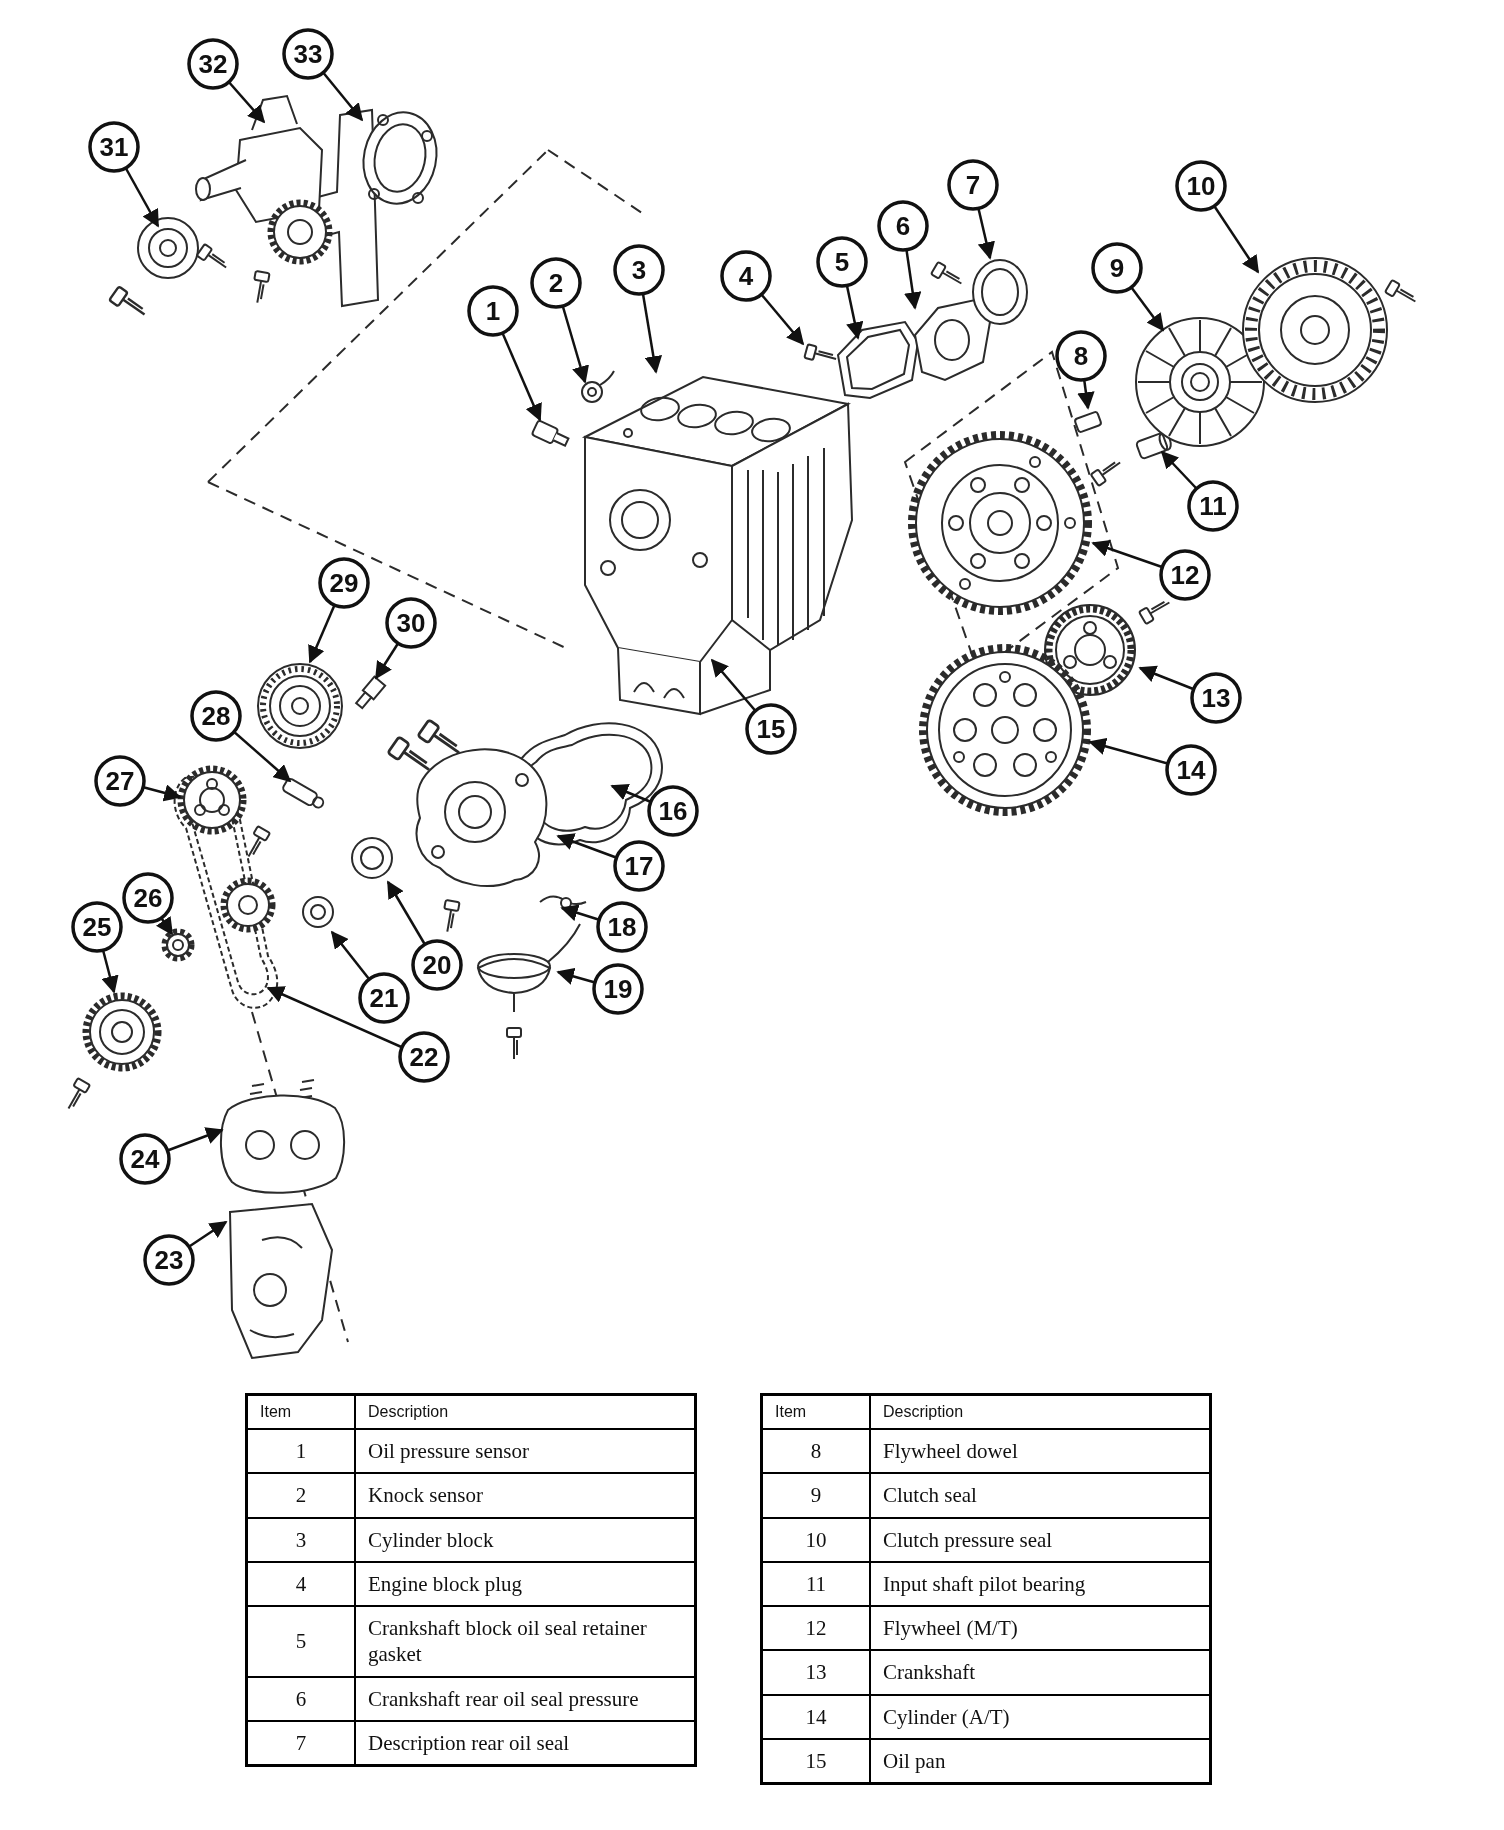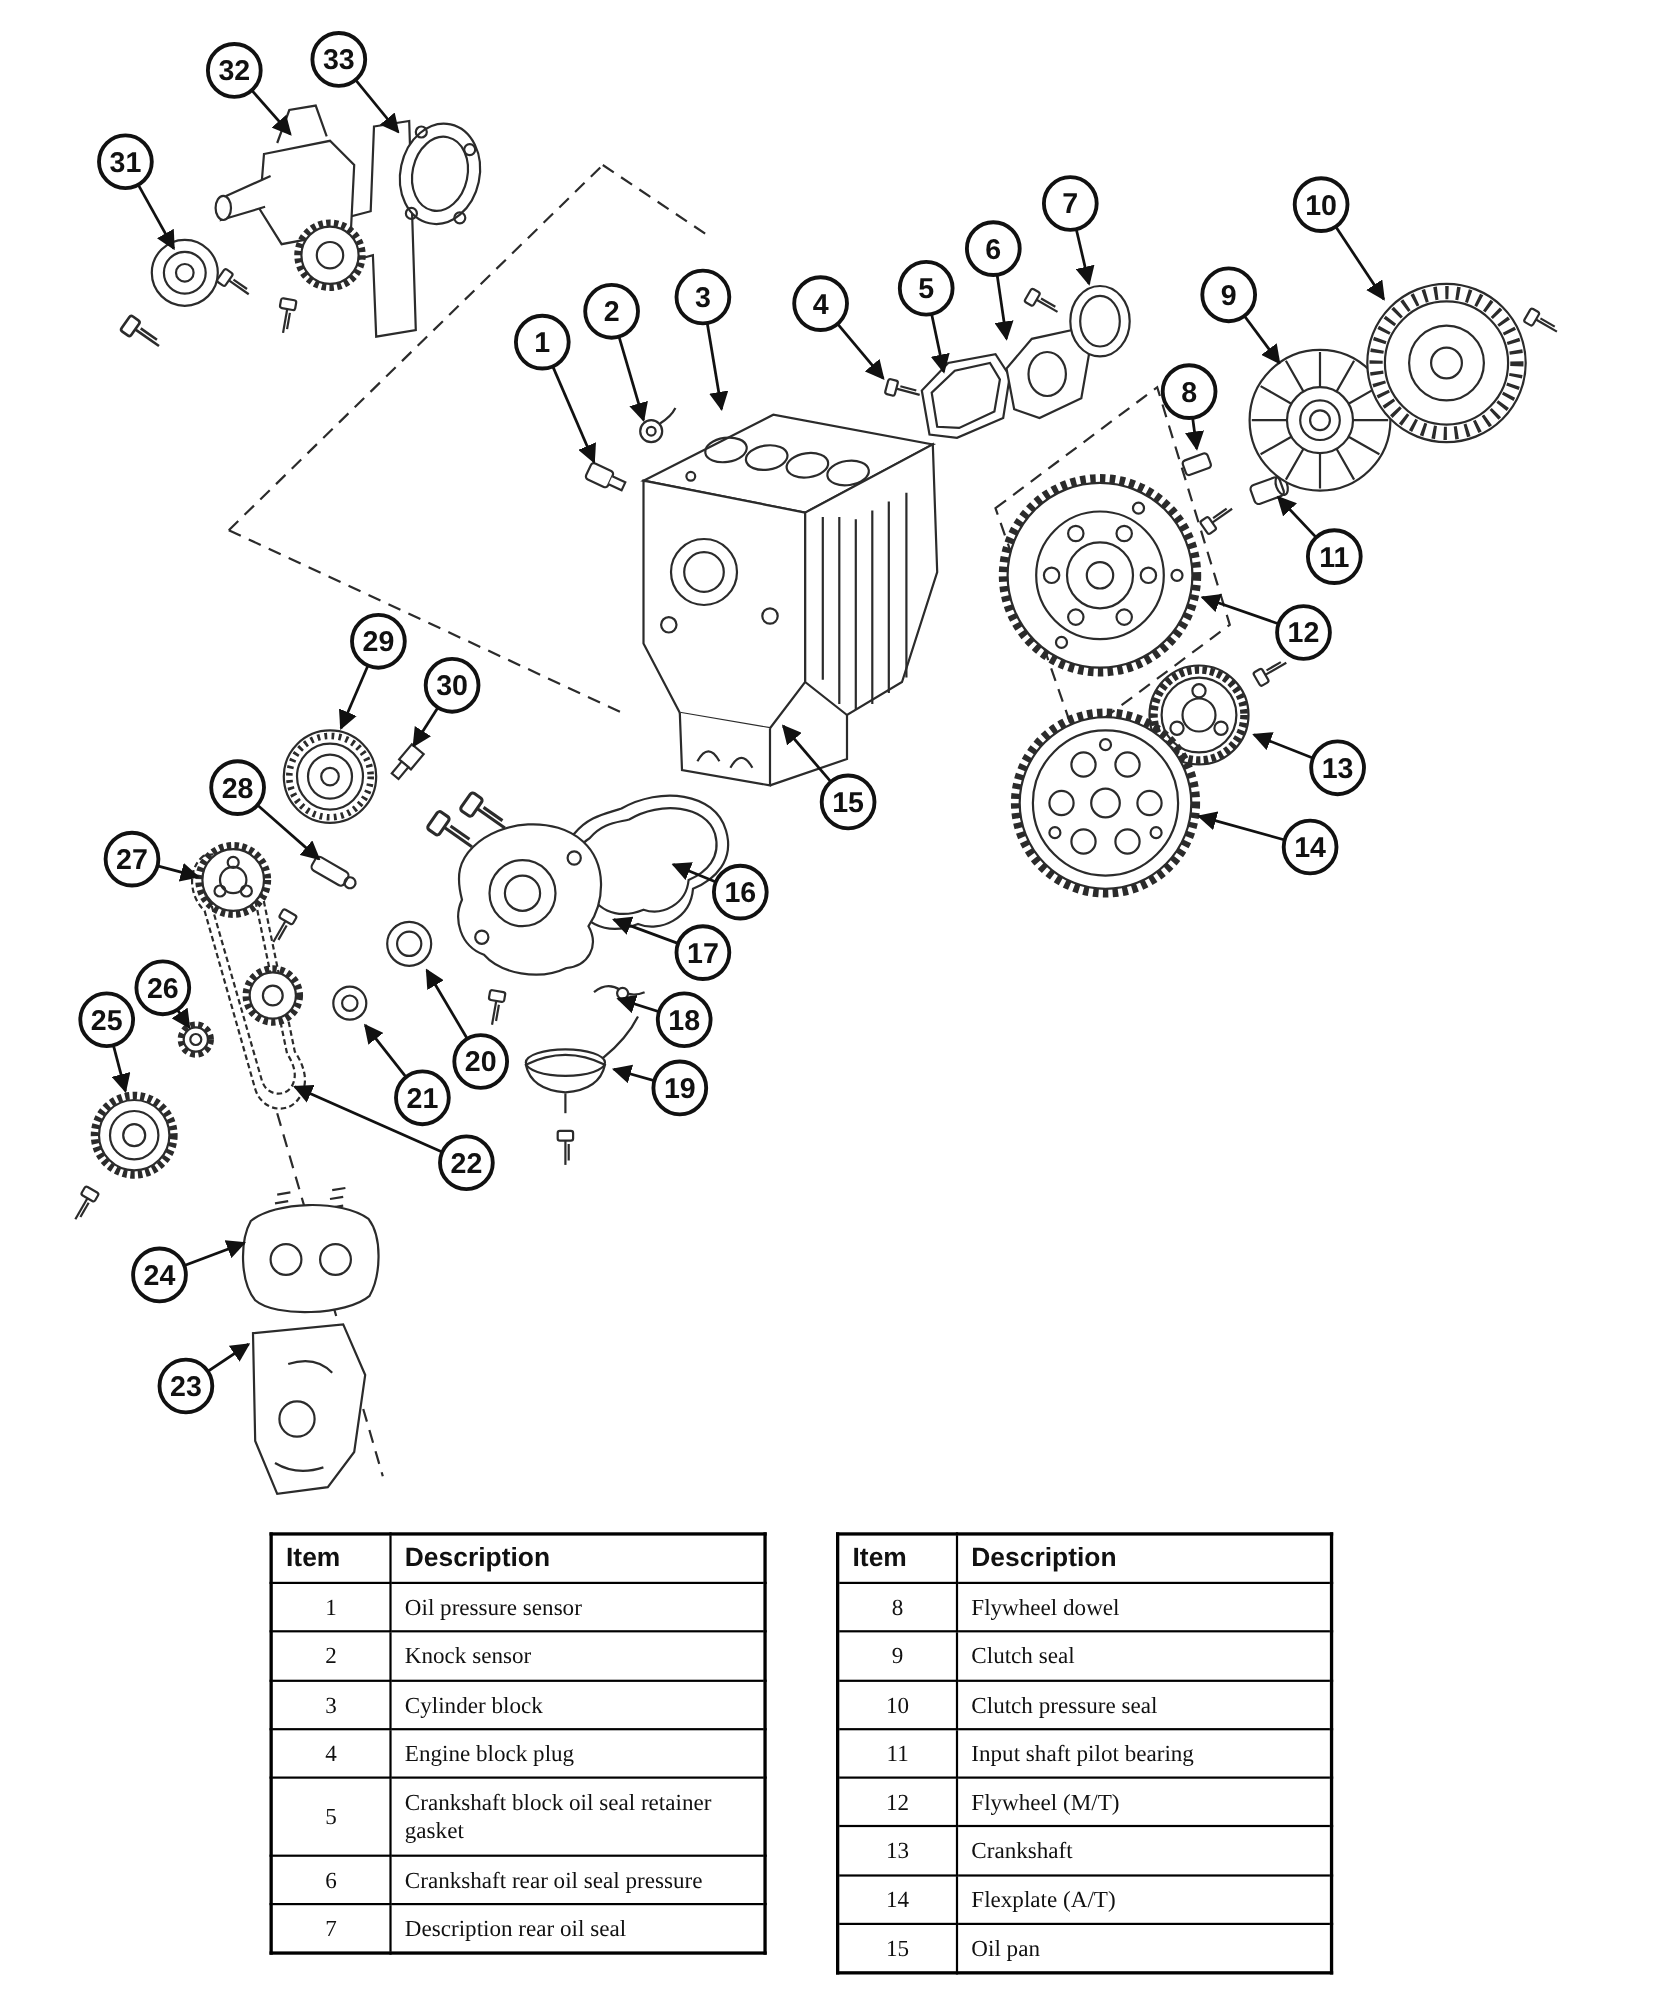--- a/index.html
+++ b/index.html
@@ -8,21 +8,21 @@
   .art,.callout-layer{position:absolute;top:0;left:0;}
   .callout-layer{z-index:5;}
   
   .teeth   {fill:none;stroke:#2b2b2b;stroke-width:8;stroke-dasharray:5 4;}
   .teeth-s {fill:none;stroke:#2b2b2b;stroke-width:7;stroke-dasharray:4 3;}
   .knurl   {fill:none;stroke:#2b2b2b;stroke-width:6;stroke-dasharray:2.5 4;}
   .tick    {fill:none;stroke:#2b2b2b;stroke-width:12;stroke-dasharray:3 7;}
   
   .parts-table{position:absolute;border-collapse:collapse;background:#fff;border:3px solid #000;
                table-layout:fixed;z-index:6;}
-  .parts-table th{font-family:"Liberation Sans",sans-serif;font-weight:bold;font-size:24px;
+  .parts-table th{font-family:"Liberation Sans",sans-serif;font-weight:normal;font-size:16px;
                   text-align:left;padding:7px 12px;border:2px solid #000;background:#fff;}
   .parts-table td{font-family:"Liberation Serif",serif;font-size:21px;padding:8px 12px;
                   border:2px solid #000;line-height:1.25;}
   .parts-table td.item{text-align:center;padding-left:4px;padding-right:4px;}
   .parts-table .col-item{width:82px;}
   .t1{left:245px;top:1393px;width:452px;}
   .t2{left:760px;top:1393px;width:452px;}
 </style>
 </head>
 <body>
@@ -515,21 +515,21 @@
           <tr>
             <td class="item">12</td>
             <td class="desc">Flywheel (M/T)</td>
           </tr>
           <tr>
             <td class="item">13</td>
             <td class="desc">Crankshaft</td>
           </tr>
           <tr>
             <td class="item">14</td>
-            <td class="desc">Flexplate (A/T)</td>
+            <td class="desc">Cylinder (A/T)</td>
           </tr>
           <tr>
             <td class="item">15</td>
             <td class="desc">Oil pan</td>
           </tr>
         </tbody>
     </table>
   </div>
 
 </div>

